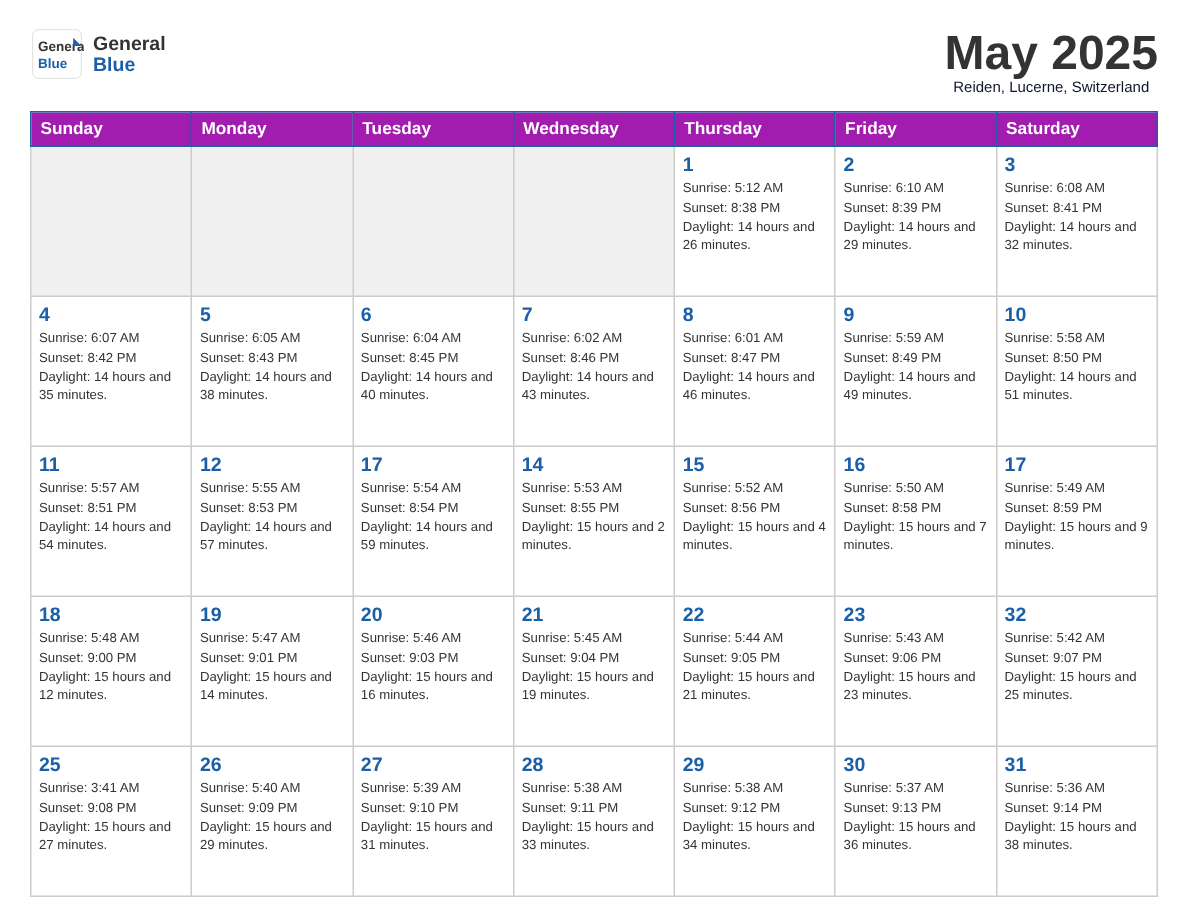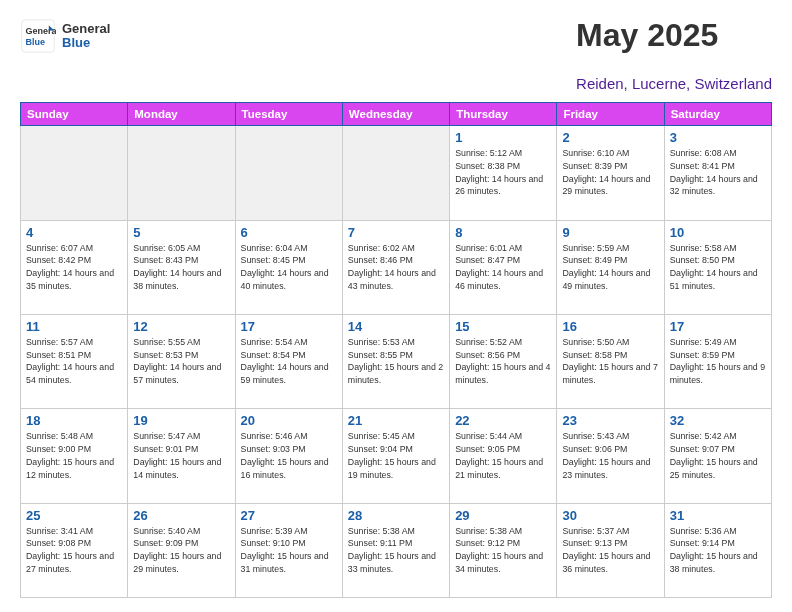--- a/index.html
+++ b/index.html
@@ -41,43 +41,42 @@
       font-size: 13px;
       font-weight: bold;
       color: #333;
     }
     .logo-blue {
       font-size: 13px;
       font-weight: bold;
       color: #1a5fa8;
     }
     .title-block {
-      text-align: left;
+      text-align: center;
     }
     .main-title {
       font-size: 32px;
       font-weight: bold;
       color: #333;
       line-height: 1.1;
     }
     .subtitle {
-      font-size: 15px;
-      color: #4c1d95;
+      font-size: 10px;
+      color: #0f172a;
       font-weight: normal;
-      margin-top: 22px;
     }
     .calendar {
       flex: 1;
       border: 1px solid #ccc;
       border-collapse: collapse;
       width: 100%;
       table-layout: fixed;
     }
     .calendar th {
-      background: #d946ef;
+      background: #a21caf;
       color: #fff;
       font-size: 11.5px;
       font-weight: bold;
       padding: 5px 6px;
       text-align: left;
       border: 1px solid #1a5fa8;
     }
     .calendar td {
       border: 1px solid #ccc;
       vertical-align: top;

